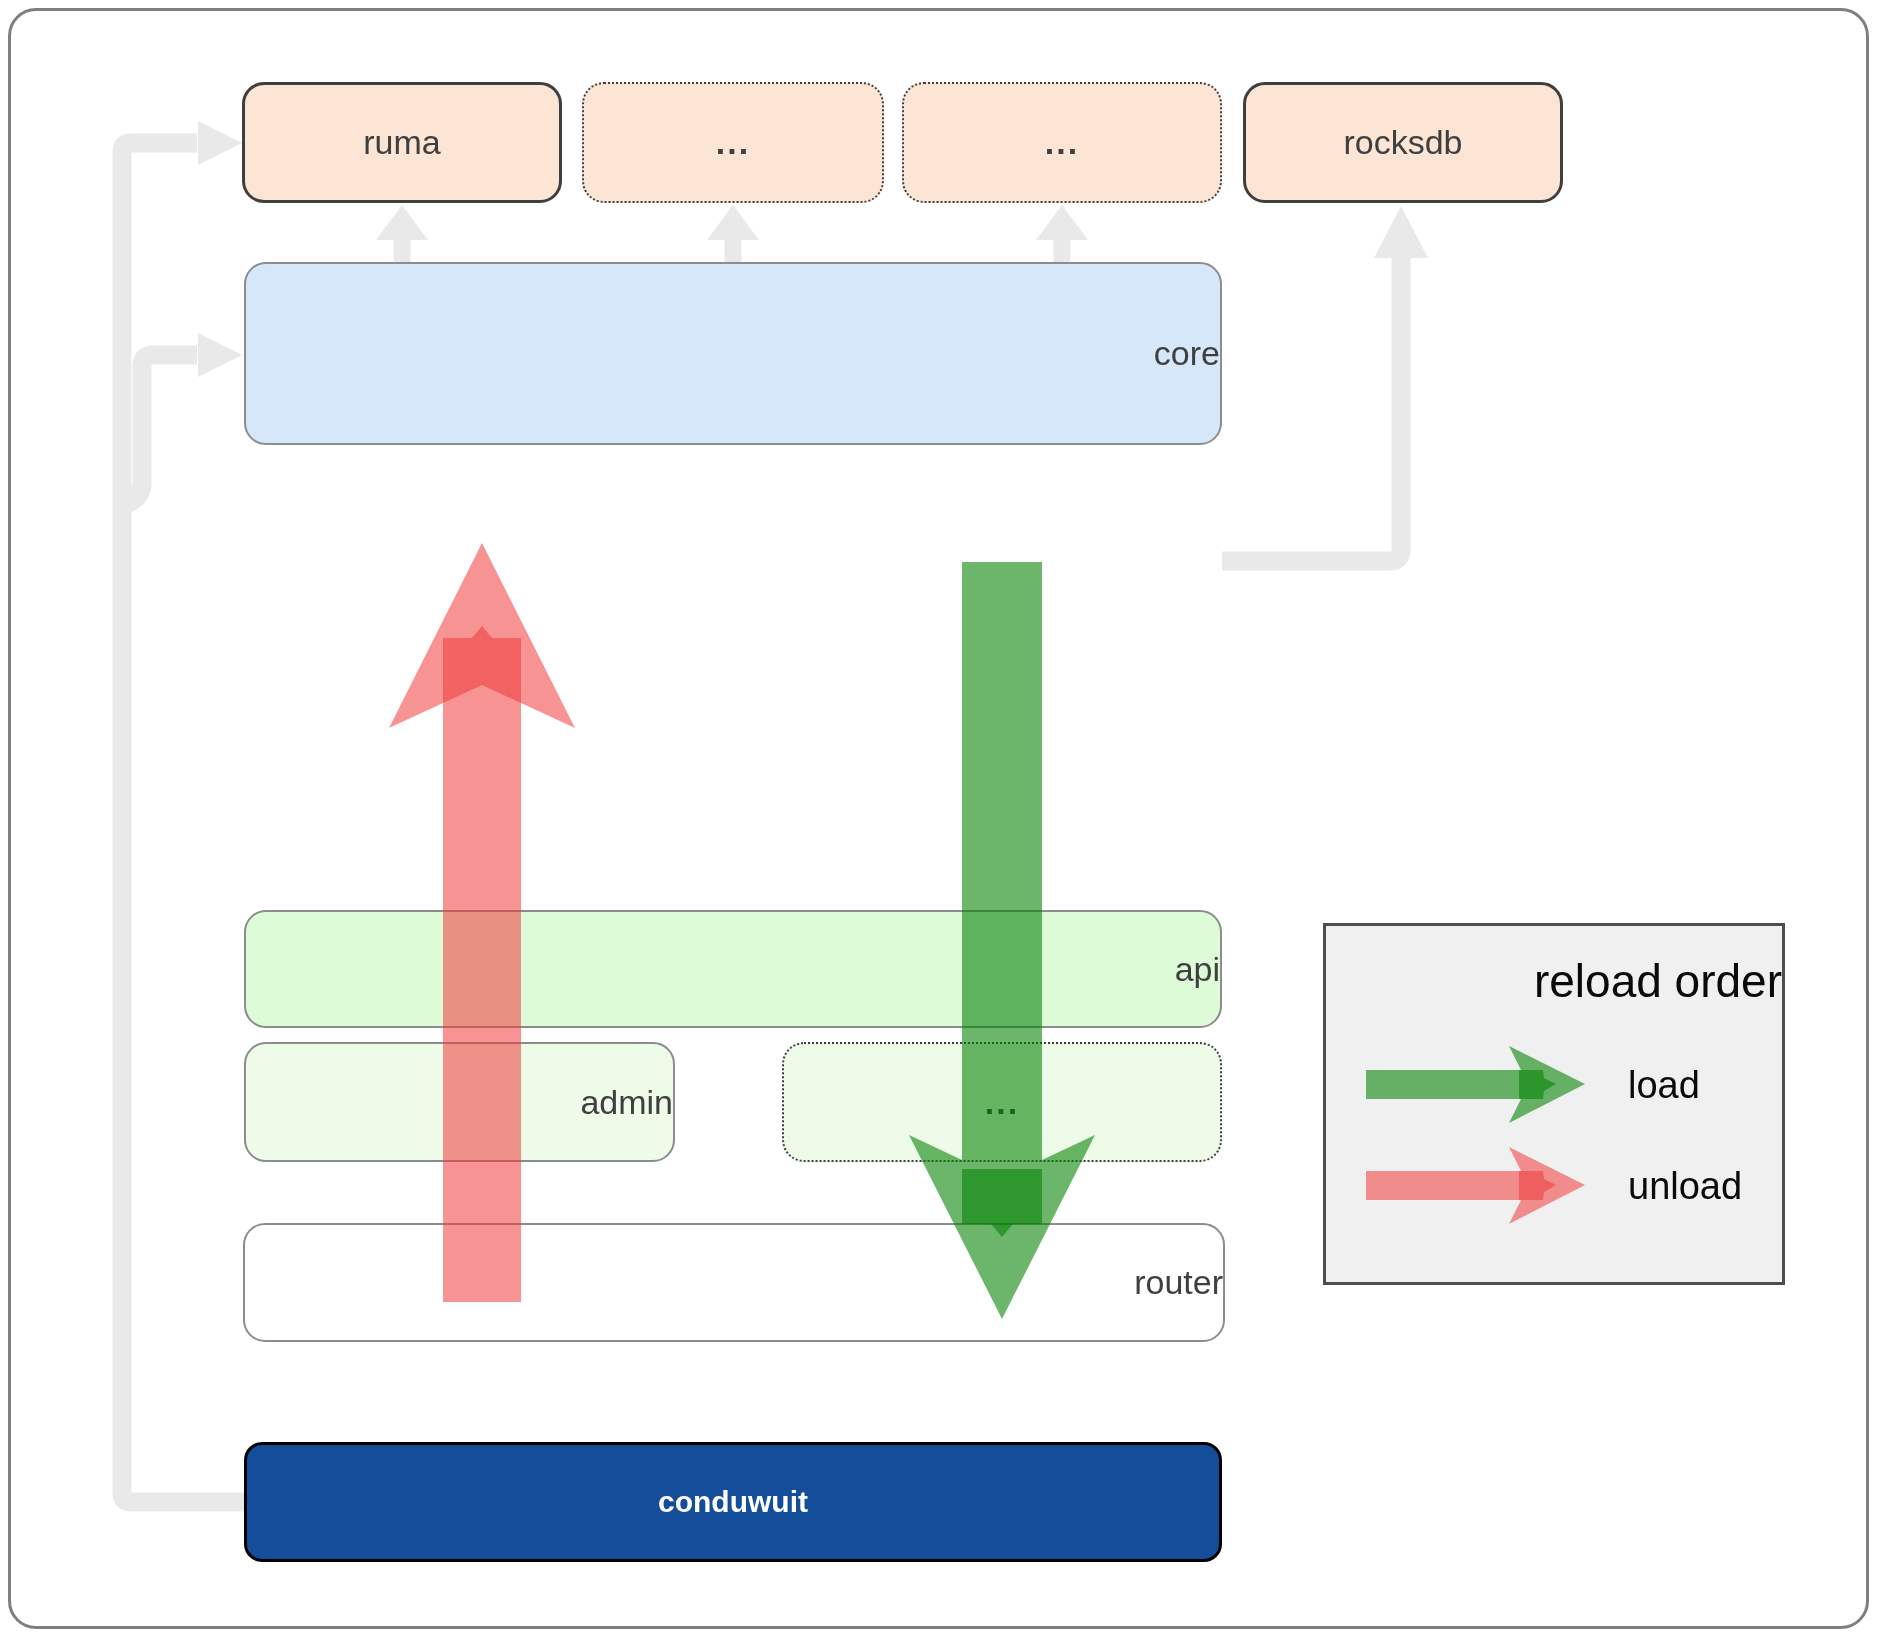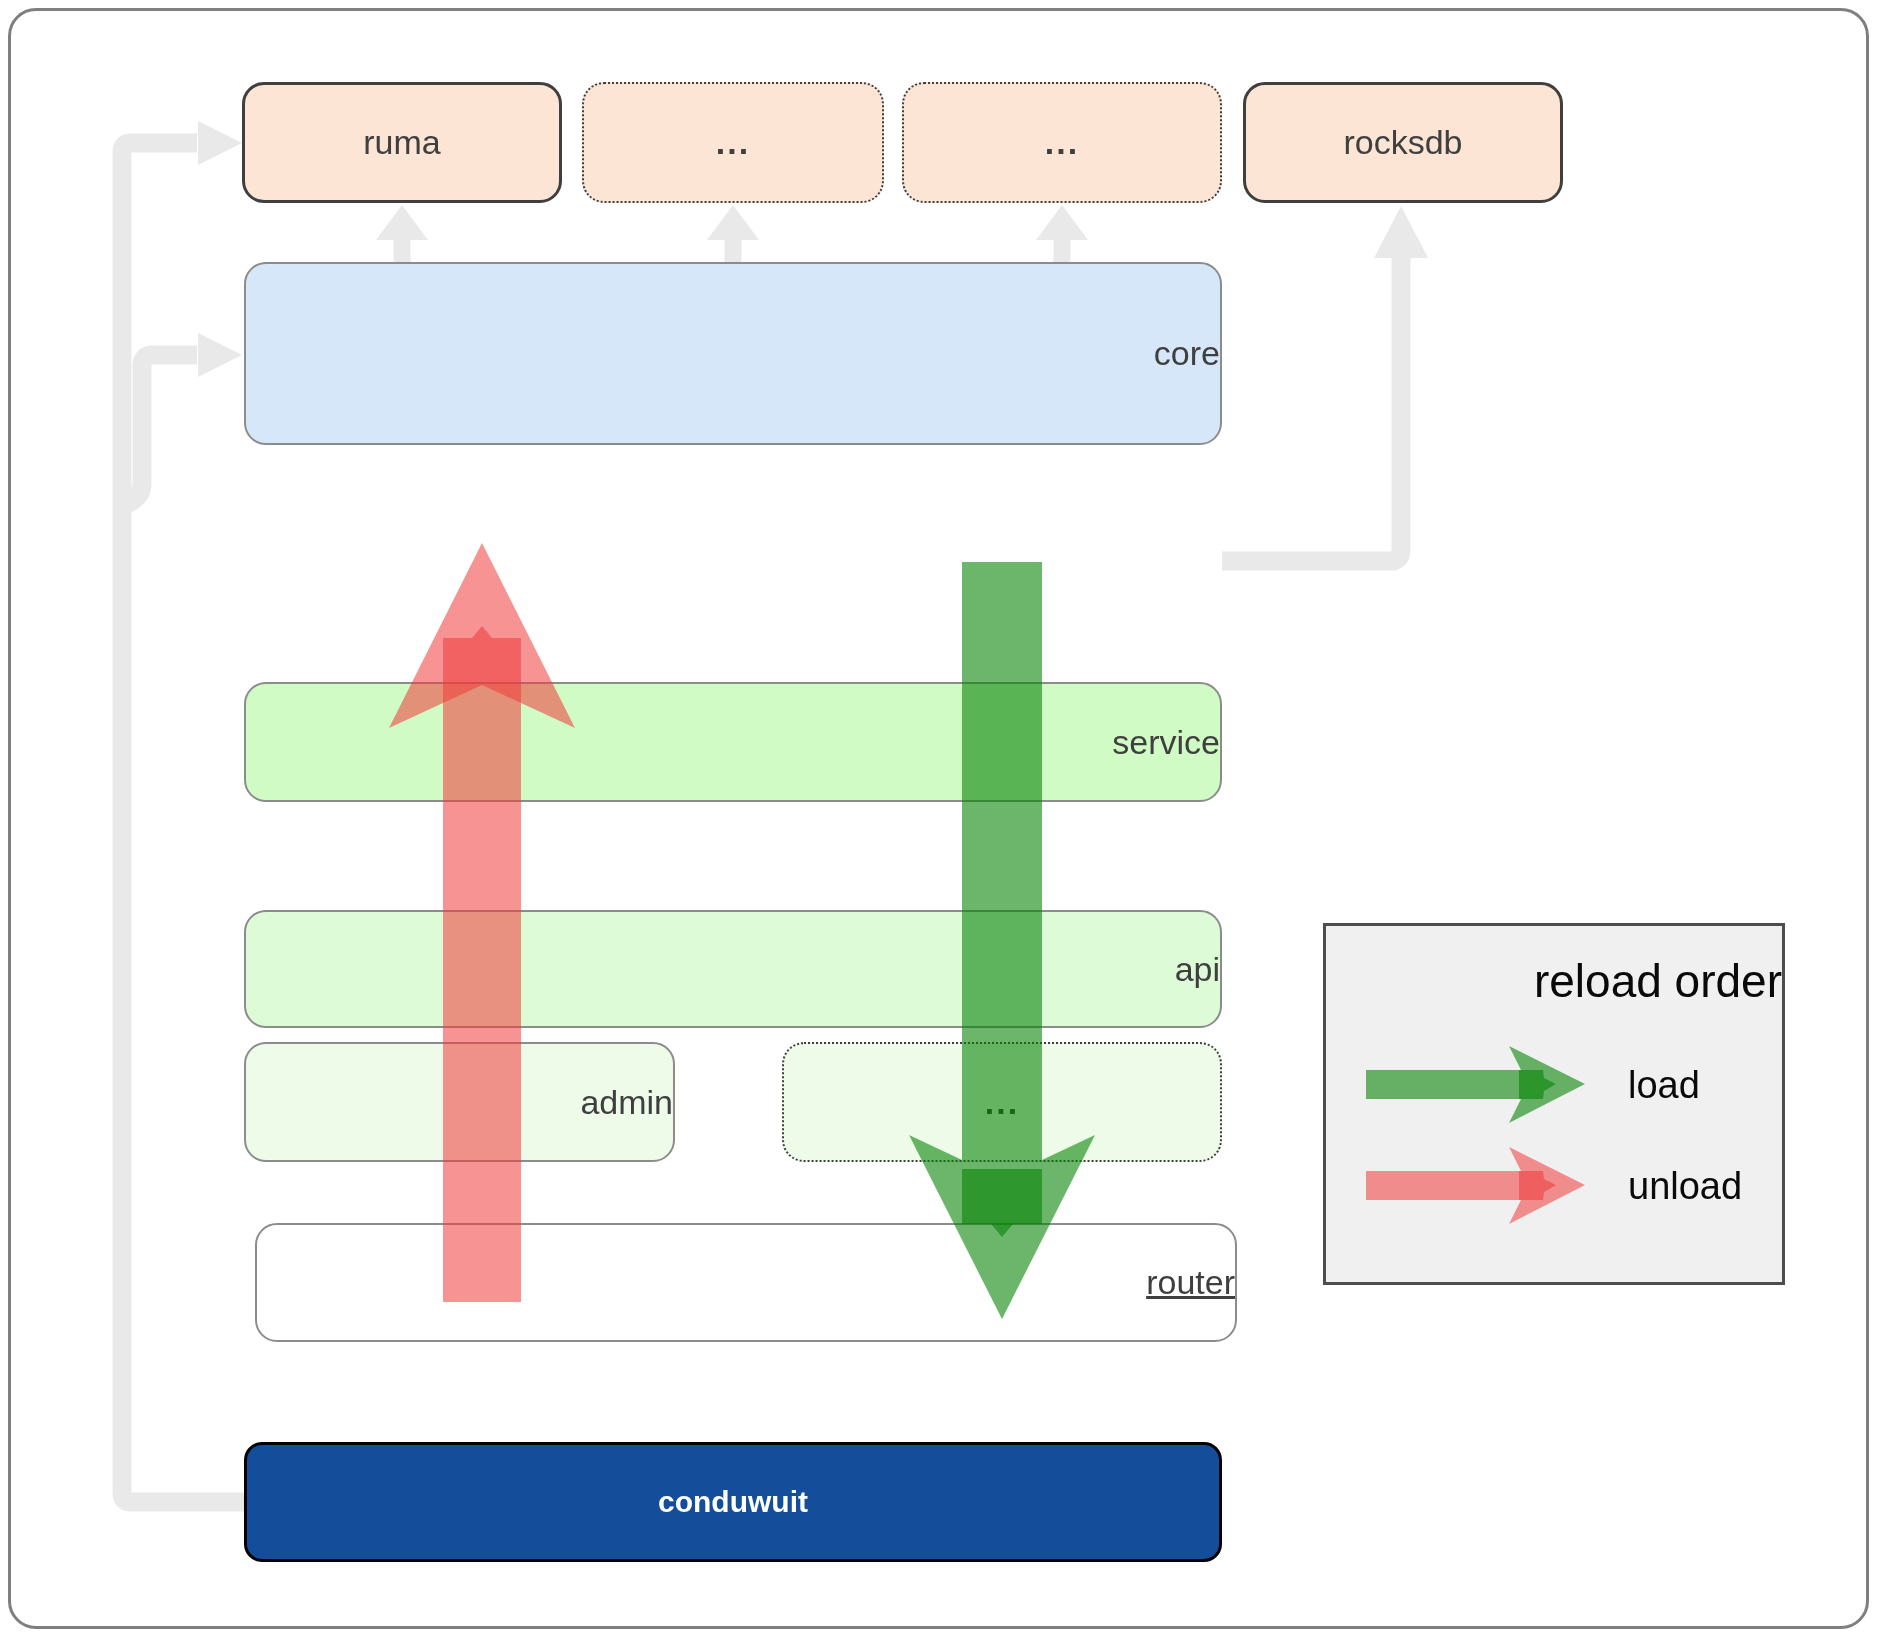--- a/index.html
+++ b/index.html
@@ -62,33 +62,30 @@
   <div class="box peach dotted" style="left:902px;top:82px;width:320px;height:121px;">
     <span class="dots">...</span>
   </div>
   <div class="box peach solid-dark" style="left:1243px;top:82px;width:320px;height:121px;">
     <span>rocksdb</span>
   </div>
 
   <div class="box blue gray-border" style="left:244px;top:262px;width:978px;height:183px;">
     <span>core</span>
   </div>
-  <div class="box green-mid gray-border" style="left:244px;top:682px;width:978px;height:120px;">
-    <span>service</span>
-  </div>
   <div class="box green-light gray-border" style="left:244px;top:910px;width:978px;height:118px;">
     <span>api</span>
   </div>
   <div class="box green-pale gray-border" style="left:244px;top:1042px;width:431px;height:120px;padding-left:48px;">
     <span>admin</span>
   </div>
   <div class="box green-pale dotted" style="left:782px;top:1042px;width:440px;height:120px;">
     <span class="dots">...</span>
   </div>
-  <div class="box white-fill gray-border" style="left:255px;top:1223px;width:982px;height:119px;text-decoration:underline;">
+  <div class="box white-fill gray-border" style="left:243px;top:1223px;width:982px;height:119px;">
     <span>router</span>
   </div>
   <div class="box brand" style="left:244px;top:1442px;width:978px;height:120px;">
     <span>conduwuit</span>
   </div>
 
   <svg class="overlay" width="1883" height="1643">
 
     <polygon points="482,543 575,728 521,703 521,1302 443,1302 443,703 389,728" fill="rgba(241,58,58,0.55)"></polygon>
     <polygon points="443,638 472,638 482,626 492,638 521,638 521,703 482,685 443,703" fill="rgba(241,58,58,0.55)"></polygon>

